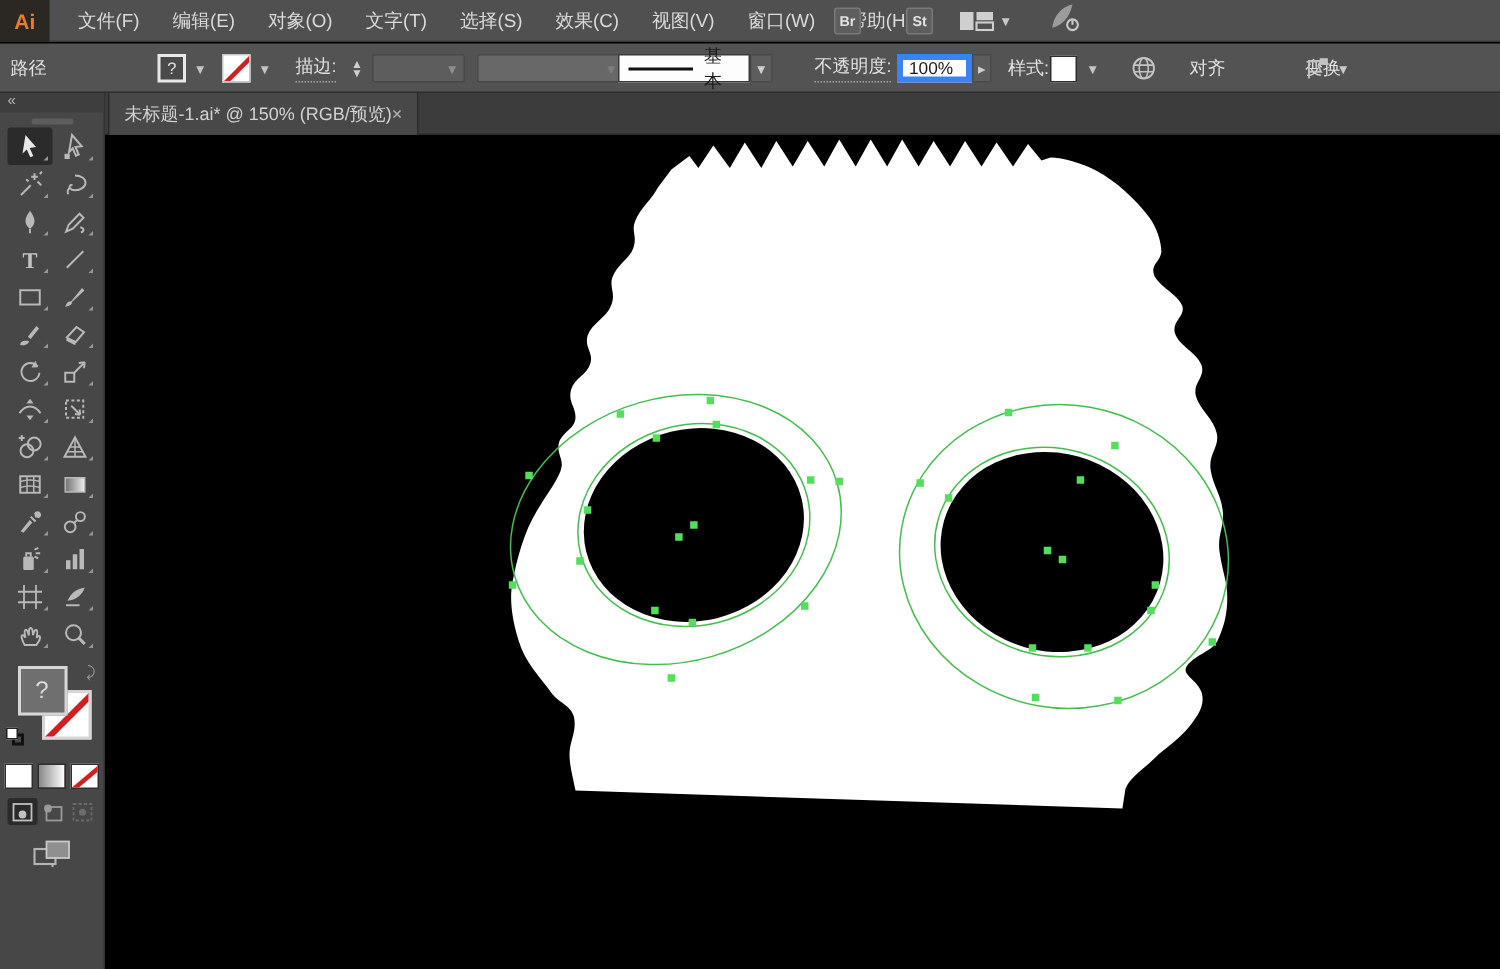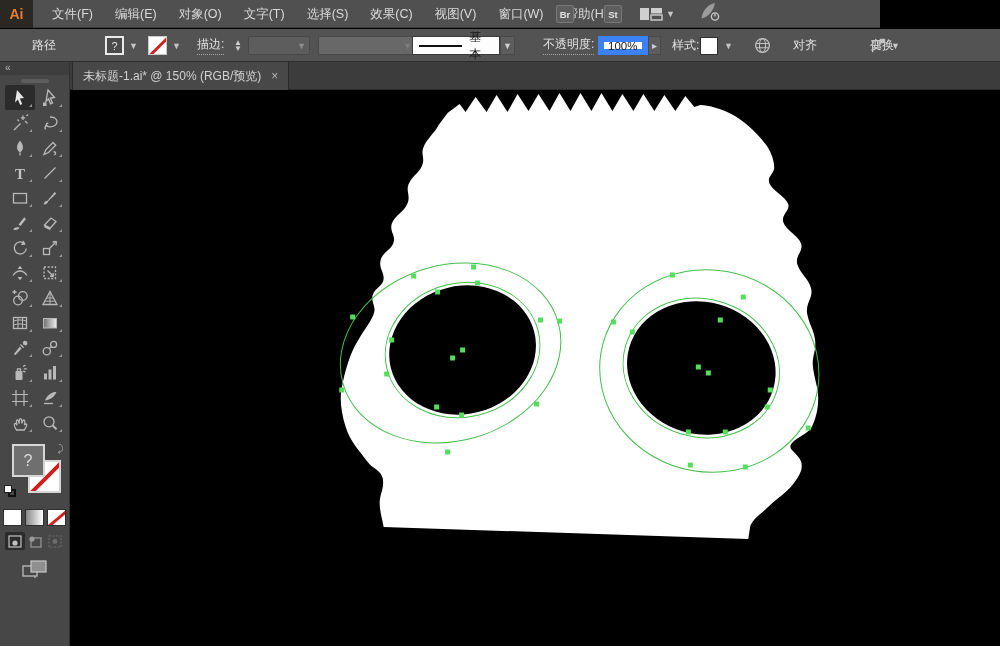--- a/index.html
+++ b/index.html
@@ -1,20 +1,20 @@
 <!DOCTYPE html>
 <html><head>
 <meta charset="utf-8">
 <style>
   * { margin:0; padding:0; box-sizing:border-box; }
   html,body { width:1000px; height:646px; overflow:hidden; background:#000; }
   .app { position:relative; width:1000px; height:646px; font-family:"Liberation Sans",sans-serif; background:#000; -webkit-font-smoothing:antialiased; }
 
   
-  .menubar { position:absolute; top:0; left:0; width:880px; height:28px; background:#505050; border-bottom:1px solid #3a3a3a; display:flex; align-items:center; }
+  .menubar { position:absolute; top:0; left:0; width:1000px; height:28px; background:#505050; border-bottom:1px solid #3a3a3a; display:flex; align-items:center; }
   .logo { width:33px; height:28px; background:#2b2723; color:#e87e2b; font-weight:bold; font-size:14px; display:flex; align-items:center; justify-content:center; }
   .menus { display:flex; margin-left:8px; }
   .menu-item { color:#dadada; font-size:12.5px; padding:0 11px; line-height:28px; cursor:default; }
   .mb-icons { position:absolute; left:556px; top:0; height:28px; display:flex; align-items:center; gap:9px; }
   .sq-btn { width:18px; height:18px; background:#5e5e5e; border:1px solid #787878; border-radius:2px; color:#e3e3e3; font-size:9.5px; font-weight:bold; display:flex; align-items:center; justify-content:center; }
   .ws-icon { display:flex; align-items:center; gap:3px; margin-left:8px; }
   .chev { color:#c9c9c9; font-size:9px; }
   .feather { margin-left:14px; }
 
   
@@ -24,27 +24,27 @@
   .swatch-box { width:19px; height:19px; border:2px solid #e9e9e9; background:#4a4a4a; color:#e0e0e0; font-size:11px; display:flex; align-items:center; justify-content:center; }
   .swatch-none { width:19px; height:19px; border:1px solid #c9c9c9; background:#fff; position:relative; overflow:hidden; }
   .swatch-none::after { content:""; position:absolute; left:-4px; top:8px; width:28px; height:3px; background:#cf2020; transform:rotate(-45deg); }
   .dd-chev { width:13px; height:19px; display:flex; align-items:center; justify-content:center; color:#c4c4c4; font-size:9px; }
   .stepper { display:flex; flex-direction:column; line-height:6px; color:#cfcfcf; font-size:8px; }
   .dd-gray { height:19px; background:#5d5d5d; border:1px solid #494949; border-radius:2px; display:flex; align-items:center; justify-content:flex-end; color:#8f8f8f; font-size:9px; padding-right:3px; }
   .dd-gray.dis { background:#686868; color:#7d7d7d; }
   .dd-white { height:19px; background:#fdfdfd; border:1px solid #3a3a3a; display:flex; align-items:center; padding:0 6px; color:#1a1a1a; font-size:12px; gap:7px; }
   .dd-white .hline { width:44px; height:2px; background:#111; }
   .chev-btn { width:15px; height:19px; background:#5d5d5d; border:1px solid #494949; color:#cfcfcf; font-size:9px; display:flex; align-items:center; justify-content:center; }
-  .input-white { height:19px; background:#fdfdfd; border:6px solid #3b82f6; color:#1a1a1a; font-size:11.5px; padding:0 4px; display:flex; align-items:center; }
+  .input-white { height:19px; background:#fdfdfd; border:4px solid #3b82f6; color:#1a1a1a; font-size:11.5px; padding:0 4px; display:flex; align-items:center; }
   .fwd-btn { width:13px; height:19px; background:#5d5d5d; border:1px solid #494949; color:#cfcfcf; font-size:10px; display:flex; align-items:center; justify-content:center; }
   .mini-swatch { width:18px; height:18px; background:#fff; border:1px solid #2e2e2e; }
 
   
   .tabbar { position:absolute; top:62px; left:70px; width:930px; height:28px; background:#3c3c3c; border-bottom:1px solid #2a2a2a; }
-  .tab { position:absolute; left:2px; top:0; height:28px; background:#484848; border-right:1px solid #2a2a2a; border-left:1px solid #2a2a2a; display:flex; align-items:center; padding:0 10px; gap:10px; }
+  .tab { position:absolute; left:2px; top:0; height:28px; background:#484848; border-right:1px solid #2a2a2a; border-left:1px solid #2a2a2a; display:flex; align-items:center; padding:0 10px; }
   .tab-title { color:#d2d2d2; font-size:12px; white-space:nowrap; }
   .tab-close { color:#b5b5b5; font-size:12px; }
 
   
   .toolpanel { position:absolute; top:62px; left:0; width:70px; height:584px; background:#474747; border-right:1px solid #333; }
   .tp-collapse { height:13px; background:#3e3e3e; color:#b5b5b5; font-size:10px; line-height:11px; padding-left:5px; letter-spacing:-1px; }
   .tp-grip { width:28px; height:4px; background:#5d5d5d; border-radius:2px; margin:4px auto 2px auto; }
   .tools { display:grid; grid-template-columns:30px 30px; justify-content:center; }
   .tool { height:25px; display:flex; align-items:center; justify-content:center; position:relative; border-radius:2px; }
   .tool::after { content:""; position:absolute; right:3px; bottom:3px; border-left:3px solid transparent; border-bottom:3px solid #989898; }
@@ -108,21 +108,21 @@
         <svg width="24" height="20" viewBox="0 0 24 20">
           <path d="M17 1 C10 2.5 4.5 8 3.5 16.5 C10 15 15 10 17 1 Z" fill="#9b9b9b"></path>
           <circle cx="17" cy="14.5" r="3.6" fill="none" stroke="#c9c9c9" stroke-width="1.4"></circle>
           <line x1="17" y1="11.5" x2="17" y2="14.5" stroke="#c9c9c9" stroke-width="1.4"></line>
         </svg>
       </div>
     </div>
   </div>
 
   <div class="controlbar">
-    <div class="cb" style="left:32px">路径</div>
+    <div class="cb" style="left:7px">路径</div>
     <div class="cb" style="left:105px">
         <div class="swatch-box">?</div>
       </div>
     <div class="cb" style="left:127px">
         <div class="dd-chev">▼</div>
       </div>
     <div class="cb" style="left:148px">
         <div class="swatch-none"></div>
       </div>
     <div class="cb" style="left:170px">

